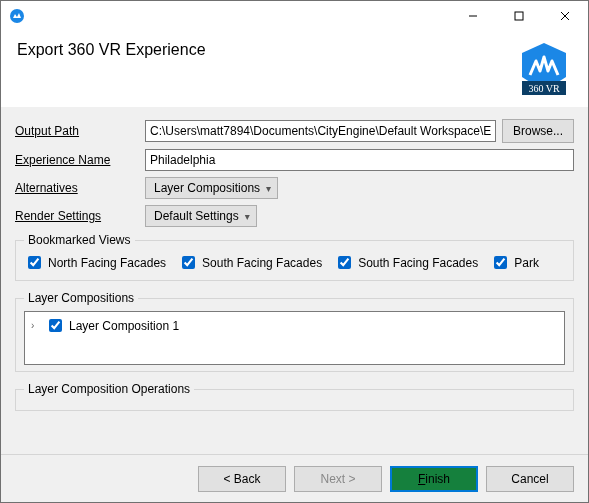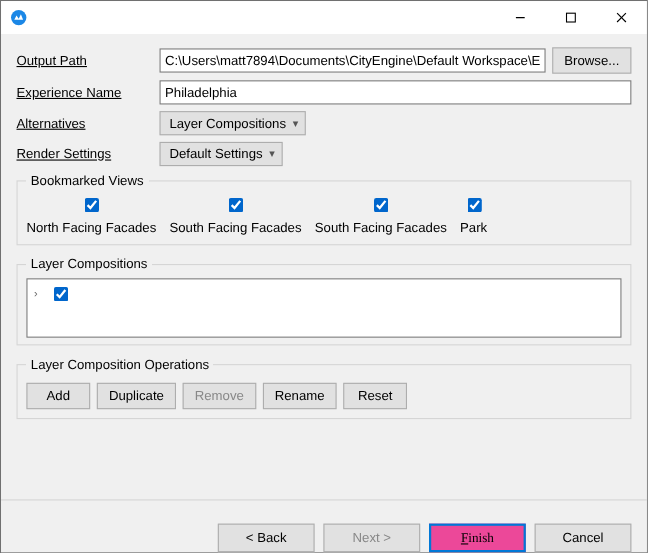--- a/index.html
+++ b/index.html
@@ -113,21 +113,20 @@
   }
   .checks-row {
     display: flex;
     flex-wrap: wrap;
     gap: 12px;
   }
   .chk {
     display: inline-flex;
     align-items: center;
     gap: 4px;
-    flex-direction: column;
   }
   .chk input { width: 13px; height: 13px; accent-color: #0066cc;}
   .comp-box {
     border: 1px solid #7a7a7a;
     background: #fff;
     height: 54px;
     padding: 4px 6px;
   }
   .comp-item {
     display: inline-flex;
@@ -144,30 +143,29 @@
     display: flex;
     gap: 6px;
     margin-top: 4px;
   }
   .ops-row .btn { min-width: 58px; }
   .footer {
     height: 48px;
     border-top: 1px solid #d5d5d5;
     background: #f0f0f0;
     display: flex;
-    align-items: flex-end;
+    align-items: center;
     justify-content: flex-end;
     padding: 0 14px;
     gap: 8px;
   }
   .footer .btn { width: 88px; height: 26px; }
   .btn-primary {
     border: 2px solid #0078d7;
-    background: #ec4899;
-    font-family: Liberation Serif, serif;
+    background: #15803d;
   }
 </style>
 </head>
 <body>
 
 <div class="window">
 
   <div class="titlebar">
     <span class="app-icon">
       <svg viewBox="0 0 16 16">
@@ -187,20 +185,31 @@
         </svg>
     </div>
     <div class="win-btn">
       <svg width="10" height="10" viewBox="0 0 10 10">
           <line x1="1" y1="1" x2="9" y2="9" stroke="#000" stroke-width="1"></line>
           <line x1="9" y1="1" x2="1" y2="9" stroke="#000" stroke-width="1"></line>
         </svg>
     </div>
   </div>
 
+  <div class="header">
+    <div class="header-title">Export 360 VR Experience</div>
+    <div class="vr-badge">
+      <svg viewBox="0 0 56 56">
+        <path d="M28 2 L50 12 L50 36 L28 50 L6 36 L6 12 Z" fill="#1b87e6"></path>
+        <path d="M14 34 L20 20 L24 30 L28 16 L32 30 L36 20 L42 34" fill="none" stroke="#fff" stroke-width="3" stroke-linejoin="round"></path>
+        <rect x="6" y="40" width="44" height="14" fill="#0b3e66"></rect>
+        <text x="28" y="51" text-anchor="middle" fill="#fff" font-size="10" font-family="Segoe UI">360 VR</text>
+      </svg>
+    </div>
+  </div>
 
   <div class="content">
 
     <div class="form-row">
       <div class="form-label">Output Path</div>
       <input type="text" class="path-input" value="C:\Users\matt7894\Documents\CityEngine\Default Workspace\Example" style="">
       <button class="btn">Browse...</button>
     </div>
 
     <div class="form-row">
@@ -245,33 +254,27 @@
         </label>
       </div>
     </fieldset>
 
     <fieldset class="group" style="padding-bottom:6px;">
       <legend>Layer Compositions</legend>
       <div class="comp-box">
         <div class="comp-item">
           <span class="expand-caret">›</span>
           <input type="checkbox" checked="" style="accent-color: rgb(0, 102, 204);">
+          <span>Layer Composition 1</span>
         </div>
       </div>
     </fieldset>
 
     <fieldset class="group">
       <legend>Layer Composition Operations</legend>
-      <div class="ops-row">
-        <button class="btn">Add</button>
-        <button class="btn">Duplicate</button>
-        <button class="btn btn-disabled">Remove</button>
-        <button class="btn">Rename</button>
-        <button class="btn">Reset</button>
-      </div>
     </fieldset>
 
   </div>
 
   <div class="footer">
     <button class="btn">&lt; Back</button>
     <button class="btn btn-disabled">Next &gt;</button>
     <button class="btn btn-primary"><u>F</u><span>inish</span></button>
     <button class="btn">Cancel</button>
   </div>

